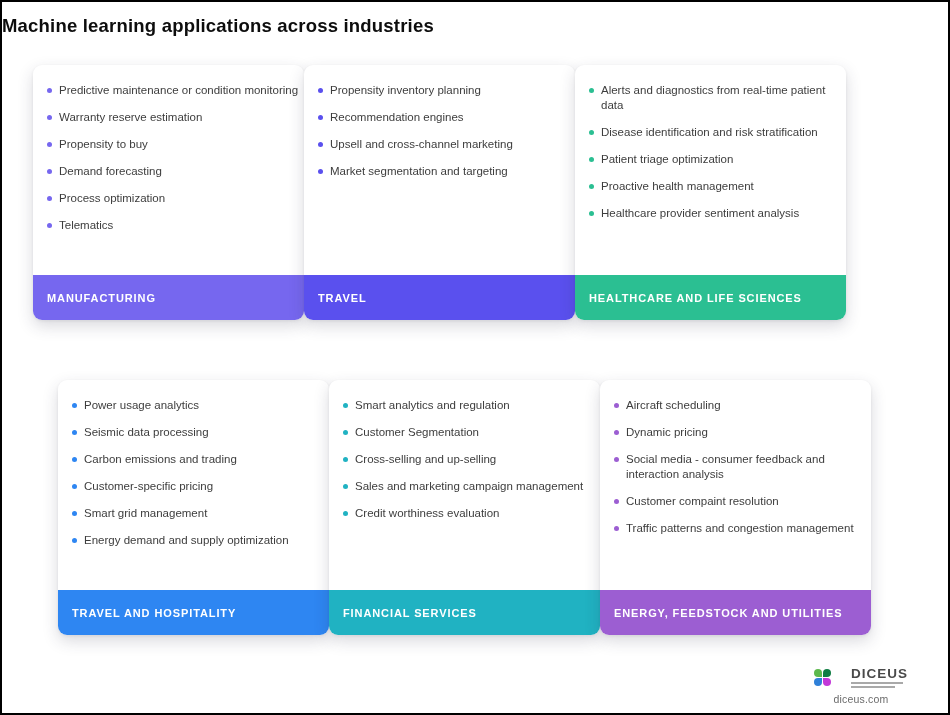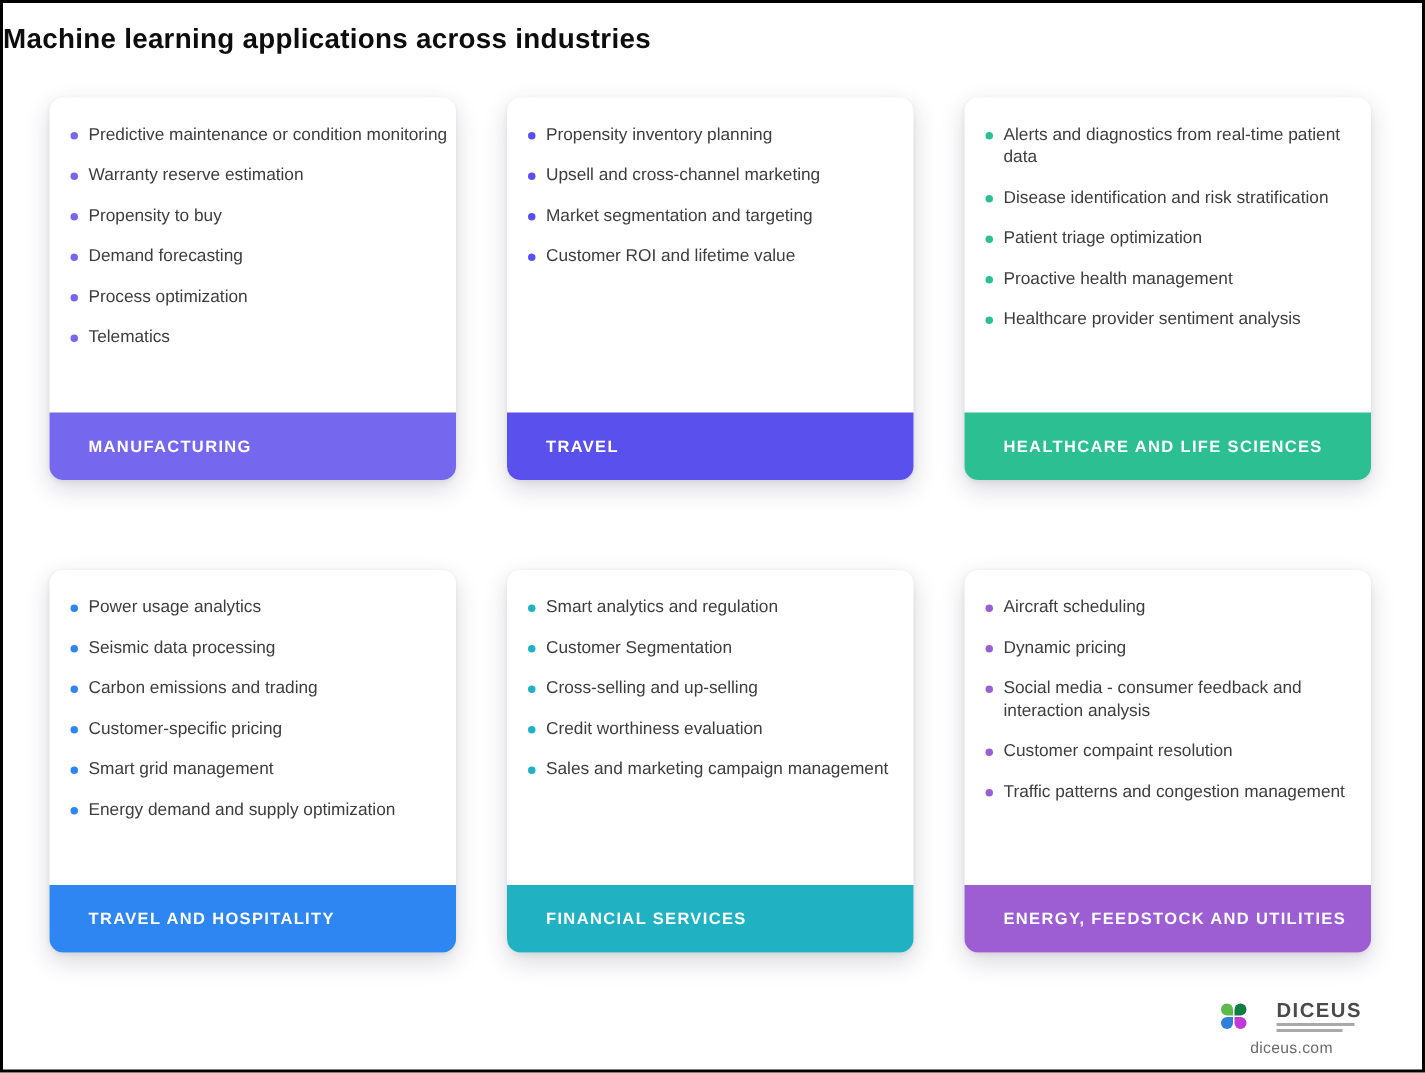--- a/index.html
+++ b/index.html
@@ -15,24 +15,23 @@
     font-size: 18.5px;
     font-weight: bold;
     color: #0d0d0d;
     margin-top: 13px;
     letter-spacing: 0.2px;
   }
   .row {
     position: absolute;
     left: 31px;
     display: flex;
-    gap: 34px;
   }
   .row-1 { top: 63px; }
-  .row-2 { top: 378px; }
+  .row-2 { top: 378px; margin-left: 25px; }
   .card {
     width: 271px;
     height: 255px;
     background: #ffffff;
     border-radius: 9px;
     box-shadow: 0 6px 16px rgba(45, 45, 70, 0.18), 0 1px 3px rgba(45,45,70,0.08);
     display: flex;
     flex-direction: column;
     justify-content: space-between;
   }
@@ -58,21 +57,21 @@
     border-radius: 50%;
     background: var(--accent, #777);
   }
   .card-footer {
     height: 45px;
     flex: none;
     background: var(--accent, #777);
     border-radius: 0 0 9px 9px;
     display: flex;
     align-items: center;
-    padding-left: 26px;
+    padding-left: 14px;
     color: #ffffff;
     font-size: 11px;
     font-weight: bold;
     letter-spacing: 0.9px;
   }
   .logo-block {
     position: absolute;
     right: 40px;
     bottom: 8px;
     text-align: center;
@@ -130,23 +129,23 @@
       <li>Demand forecasting</li>
       <li>Process optimization</li>
       <li>Telematics</li>
     </ul>
     <div class="card-footer">MANUFACTURING</div>
   </div>
 
   <div class="card" style="--accent: #5a50ee;">
     <ul>
       <li>Propensity inventory planning</li>
+      <li>Recommendation engines</li>
       <li>Upsell and cross-channel marketing</li>
       <li>Market segmentation and targeting</li>
-      <li>Customer ROI and lifetime value</li>
     </ul>
     <div class="card-footer">TRAVEL</div>
   </div>
 
   <div class="card" style="--accent: #2bbf92;">
     <ul>
       <li>Alerts and diagnostics from real-time patient data</li>
       <li>Disease identification and risk stratification</li>
       <li>Patient triage optimization</li>
       <li>Proactive health management</li>
@@ -169,22 +168,22 @@
       <li>Energy demand and supply optimization</li>
     </ul>
     <div class="card-footer">TRAVEL AND HOSPITALITY</div>
   </div>
 
   <div class="card" style="--accent: #20b2c2;">
     <ul>
       <li>Smart analytics and regulation</li>
       <li>Customer Segmentation</li>
       <li>Cross-selling and up-selling</li>
+      <li>Sales and marketing campaign management</li>
       <li>Credit worthiness evaluation</li>
-      <li>Sales and marketing campaign management</li>
     </ul>
     <div class="card-footer">FINANCIAL SERVICES</div>
   </div>
 
   <div class="card" style="--accent: #9c5ed2;">
     <ul>
       <li>Aircraft scheduling</li>
       <li>Dynamic pricing</li>
       <li>Social media - consumer feedback and interaction analysis</li>
       <li>Customer compaint resolution</li>

